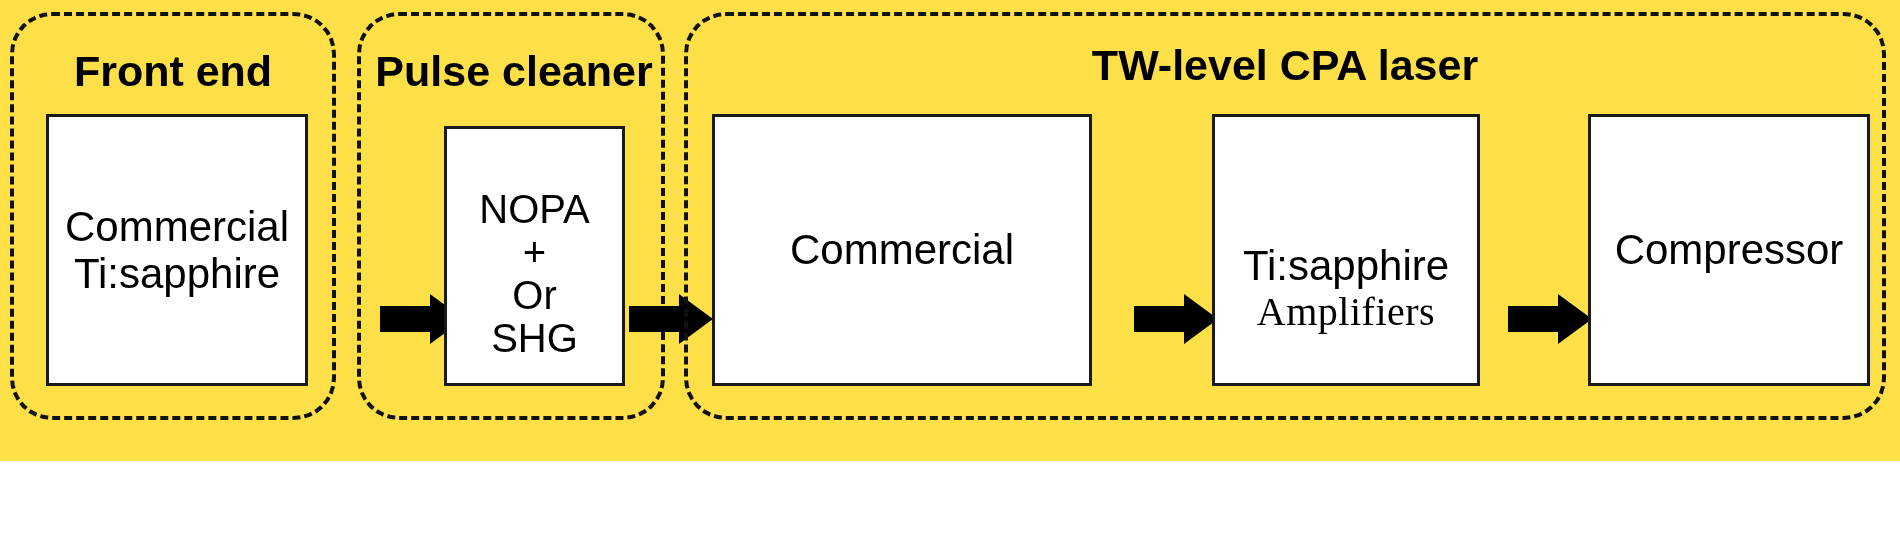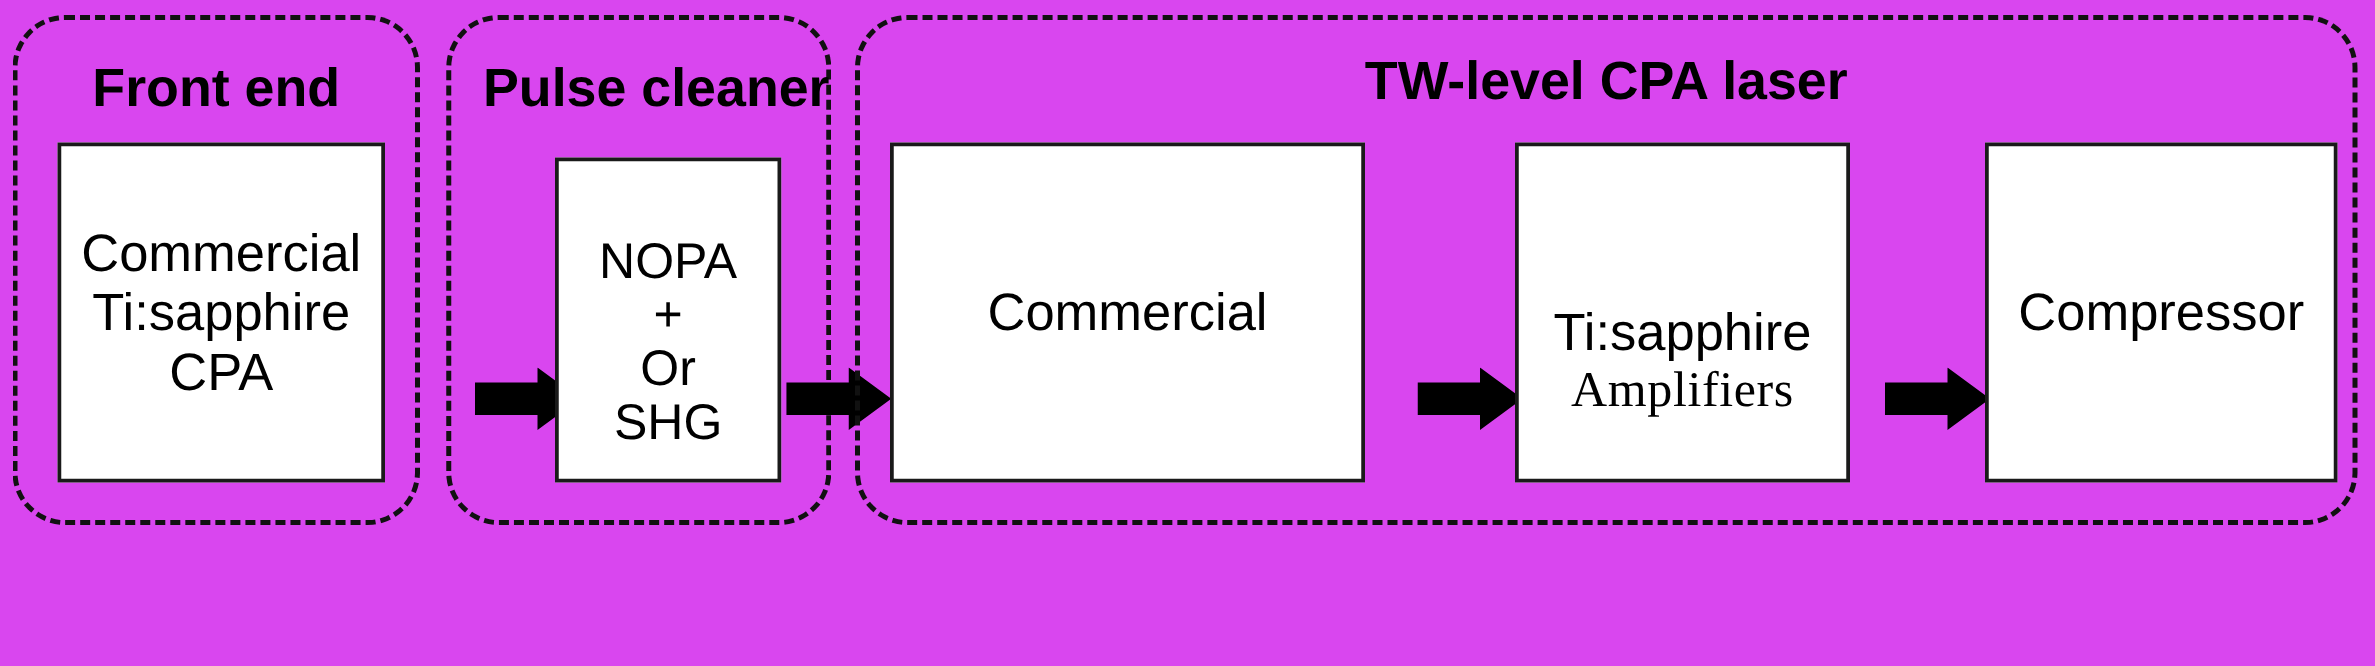--- a/index.html
+++ b/index.html
@@ -7,22 +7,22 @@
     padding: 0;
     background: #ffffff;
   }
   body {
     font-family: "Liberation Sans", sans-serif;
     color: #000000;
   }
   #stage {
     position: relative;
     width: 1900px;
-    height: 533px;
-    background: #d946ef;
+    height: 461px;
+    background: #fde047;
     overflow: hidden;
   }
 
   
   .group {
     position: absolute;
     box-sizing: border-box;
     border: 4px dashed #111111;
     border-radius: 42px;
     background: transparent;
@@ -84,32 +84,31 @@
 
 <div id="stage">
 
   <div class="group" style="left:10px; top:12px; width:326px; height:408px;"></div>
   <div class="group-title" style="left:10px; top:50px; width:326px;">Front end</div>
 
   <div class="node" style="left:46px; top:114px; width:262px; height:272px;padding-left:23px;">
     <div class="node-label overflow">
       <div class="sans-line">Commercial</div>
       <div class="sans-line">Ti:sapphire</div>
-      <div class="sans-line">CPA</div>
     </div>
   </div>
 
   <div class="arrow" style="left:380px; top:294px; width:84px; height:50px;">
     <svg width="84" height="50" viewBox="0 0 84 50" aria-hidden="true">
       <polygon points="0,12 50,12 50,0 84,25 50,50 50,38 0,38" fill="#000000"></polygon>
     </svg>
   </div>
 
   <div class="group" style="left:357px; top:12px; width:308px; height:408px;"></div>
-  <div class="group-title" style="left:371px; top:50px; width:308px;">Pulse cleaner</div>
+  <div class="group-title" style="left:360px; top:50px; width:308px;">Pulse cleaner</div>
 
   <div class="node" style="left:444px; top:126px; width:181px; height:260px;">
     <div class="node-label" style="font-size:40px; line-height:1.08;margin-top:36px;">
       <div class="sans-line">NOPA</div>
       <div class="sans-line">+</div>
       <div class="sans-line">Or</div>
       <div class="sans-line">SHG</div>
     </div>
   </div>
 

